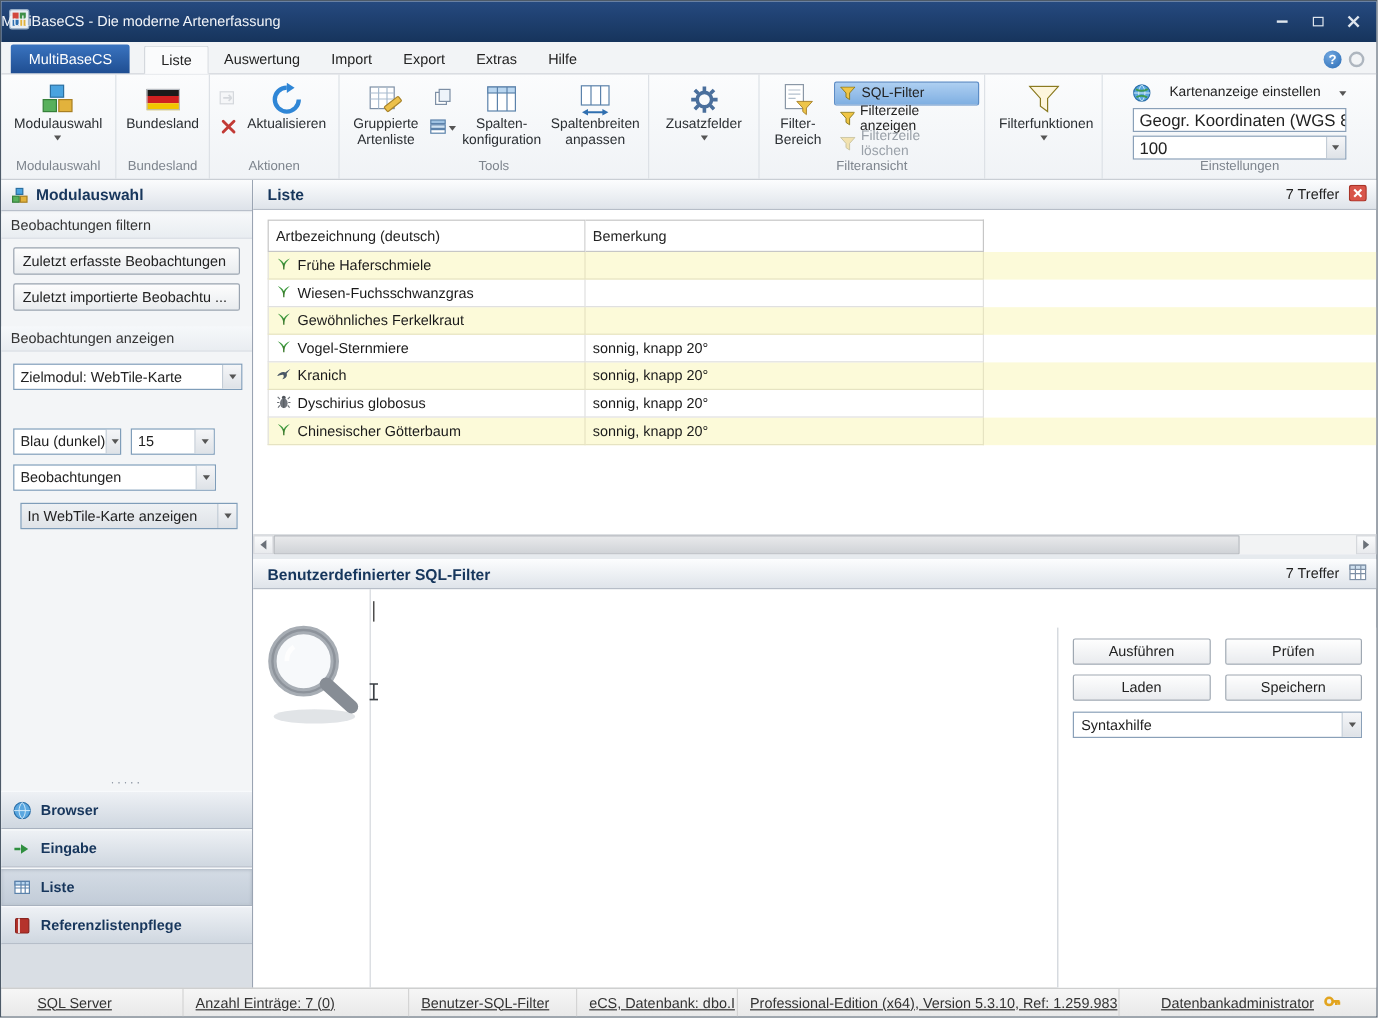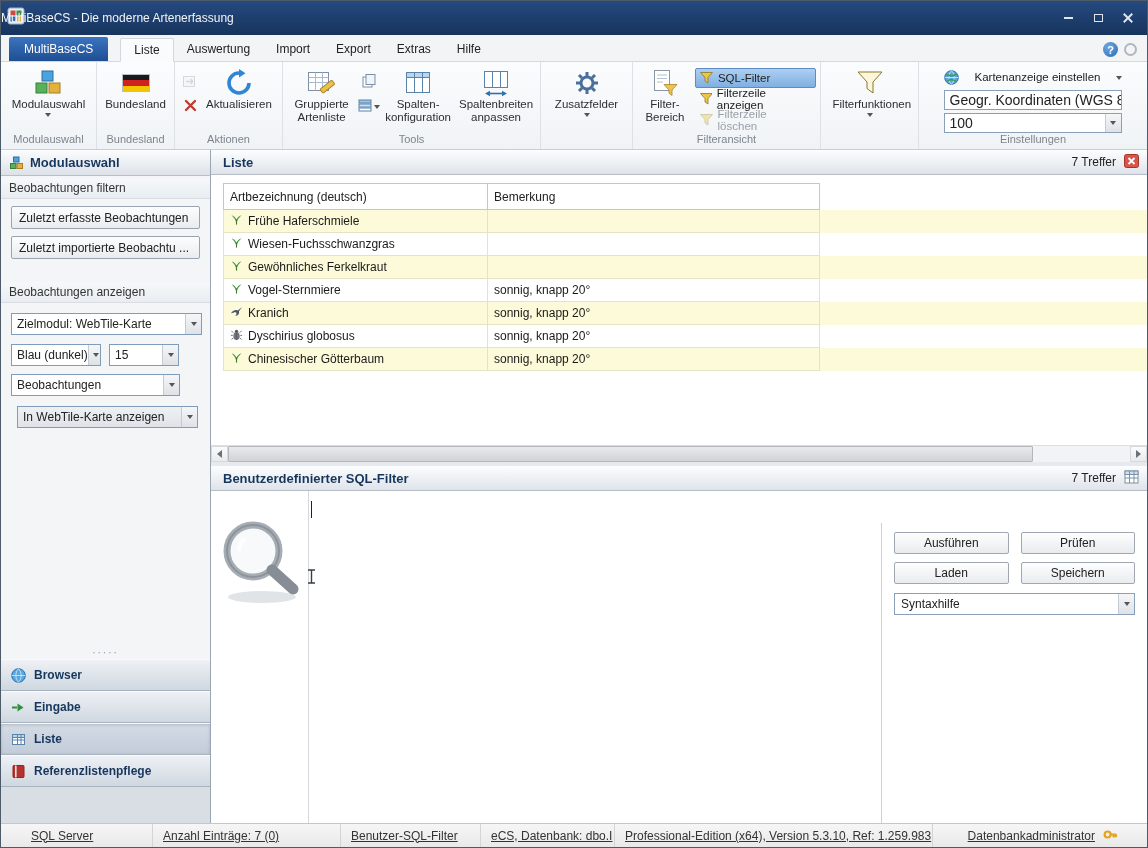--- a/index.html
+++ b/index.html
@@ -67,21 +67,21 @@
              display: flex; flex-direction: column; }
   .side-header { flex: 0 0 26px; display: flex; align-items: center; gap: 6px; padding-left: 8px;
                  background: linear-gradient(#fbfcfd,#dde2e9); border-bottom: 1px solid #b8bfca;
                  font-size: 13px; font-weight: bold; color: #17365c; }
   .side-sec { flex: 0 0 21px; display: flex; align-items: center; padding-left: 8px; font-size: 12px; color: #333;
               background: linear-gradient(#f6f8fa,#e9edf1); border-bottom: 1px solid #d8dde3; margin-top: 2px; }
   .side-btn { margin: 7px 10px 0; height: 23px; background: linear-gradient(#fdfdfd,#e9ecef);
               border: 1px solid #9aa4b0; border-radius: 2px; font-size: 12px; color: #222;
               display: flex; align-items: center; padding-left: 7px; white-space: nowrap; overflow: hidden; }
   .scombo { height: 22px; border: 1px solid #7f9db9; background: #fff; display: flex; align-items: center;
-            font-size: 12px; color: #222; padding-left: 5px; white-space: nowrap; overflow: hidden; }
+            font-size: 12px; color: #222; padding-left: 5px; white-space: nowrap; overflow: hidden; margin-top: 23px; }
   .scombo.grey { background: linear-gradient(#eef1f4,#dfe3e8); }
   .side-spacer { flex: 1; display: flex; align-items: flex-end; justify-content: center; }
   .dots { color: #8a93a0; font-size: 10px; letter-spacing: 2px; line-height: 12px; }
   .nav-item { flex: 0 0 32px; display: flex; align-items: center; gap: 8px; padding-left: 10px;
               background: linear-gradient(#eef1f5,#cfd7e0); border-top: 1px solid #f8fafc;
               border-bottom: 1px solid #a9b2bf; font-size: 12px; font-weight: bold; color: #17365c; }
   .nav-item.active { background: linear-gradient(#d4dce5,#c2ccd8); box-shadow: inset 0 1px 3px rgba(60,70,90,.25); }
   .side-filler { flex: 0 0 36px; background: #d9dee4; }
 
   
@@ -401,21 +401,21 @@
             <rect x="1.5" y="7.5" width="5.5" height="5" fill="#58b05c" stroke="#35803a"></rect>
             <rect x="8" y="7.5" width="5.5" height="5" fill="#e2b23c" stroke="#a87f22"></rect>
           </svg>
         <span>Modulauswahl</span>
       </div>
 
       <div class="side-sec">Beobachtungen filtern</div>
       <div class="side-btn">Zuletzt erfasste Beobachtungen</div>
       <div class="side-btn">Zuletzt  importierte Beobachtu ...</div>
 
-      <div class="side-sec" style="margin-top:23px">Beobachtungen anzeigen</div>
+      <div class="side-sec" style="margin-top:13px">Beobachtungen anzeigen</div>
 
       <div class="scombo" style="margin:10px 8px 0 10px">
         <span>Zielmodul: WebTile-Karte</span>
         <span class="combo-arrow">
             <span class="arr-down"></span>
           </span>
       </div>
       <div style="display:flex;gap:8px;margin:9px 8px 0 10px">
         <div class="scombo" style="width:90px">
           <span>Blau (dunkel)</span>

